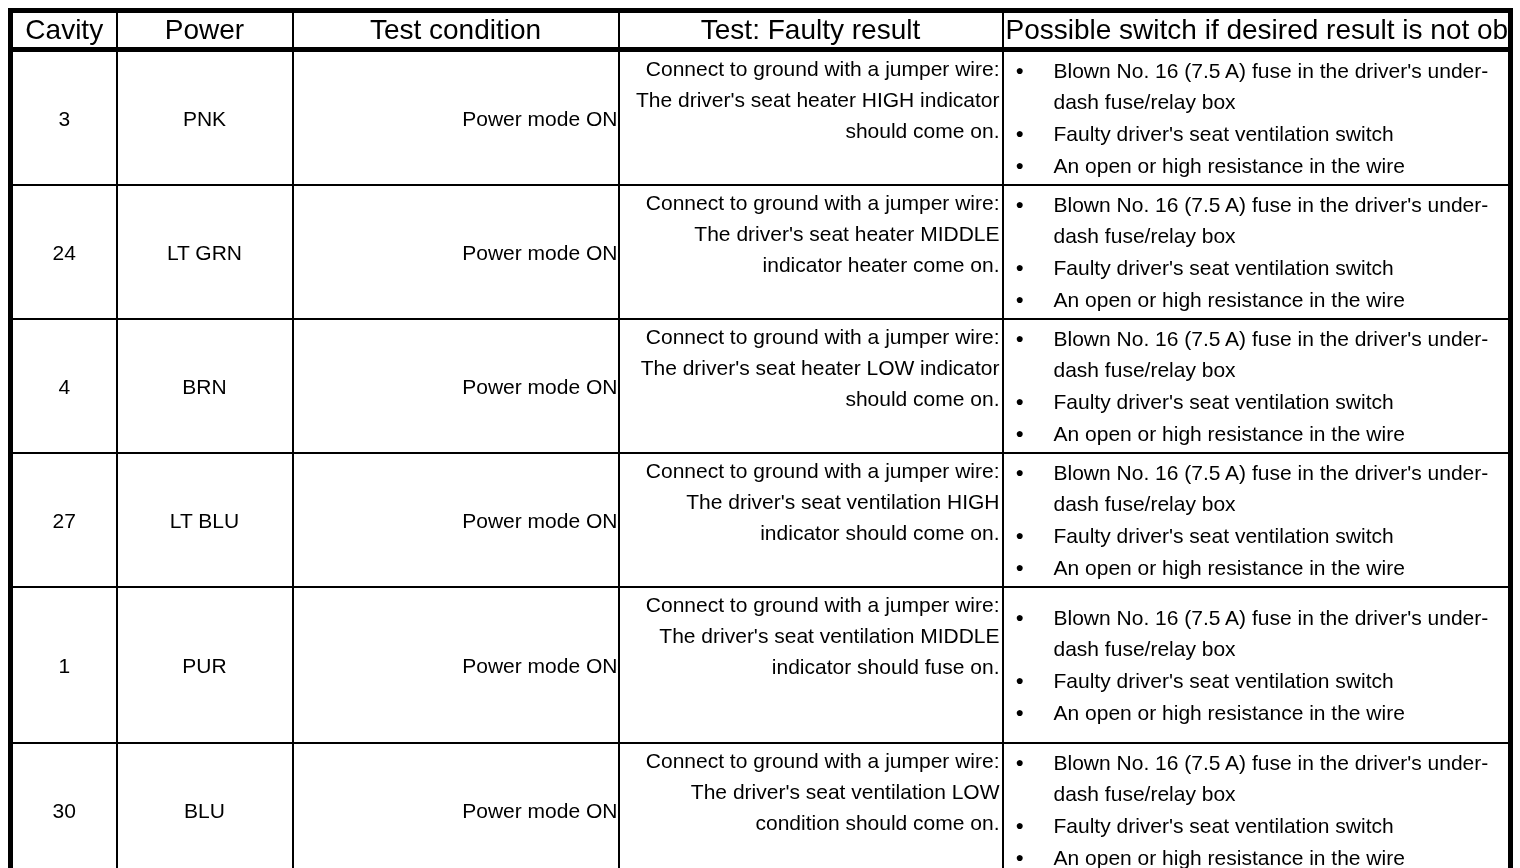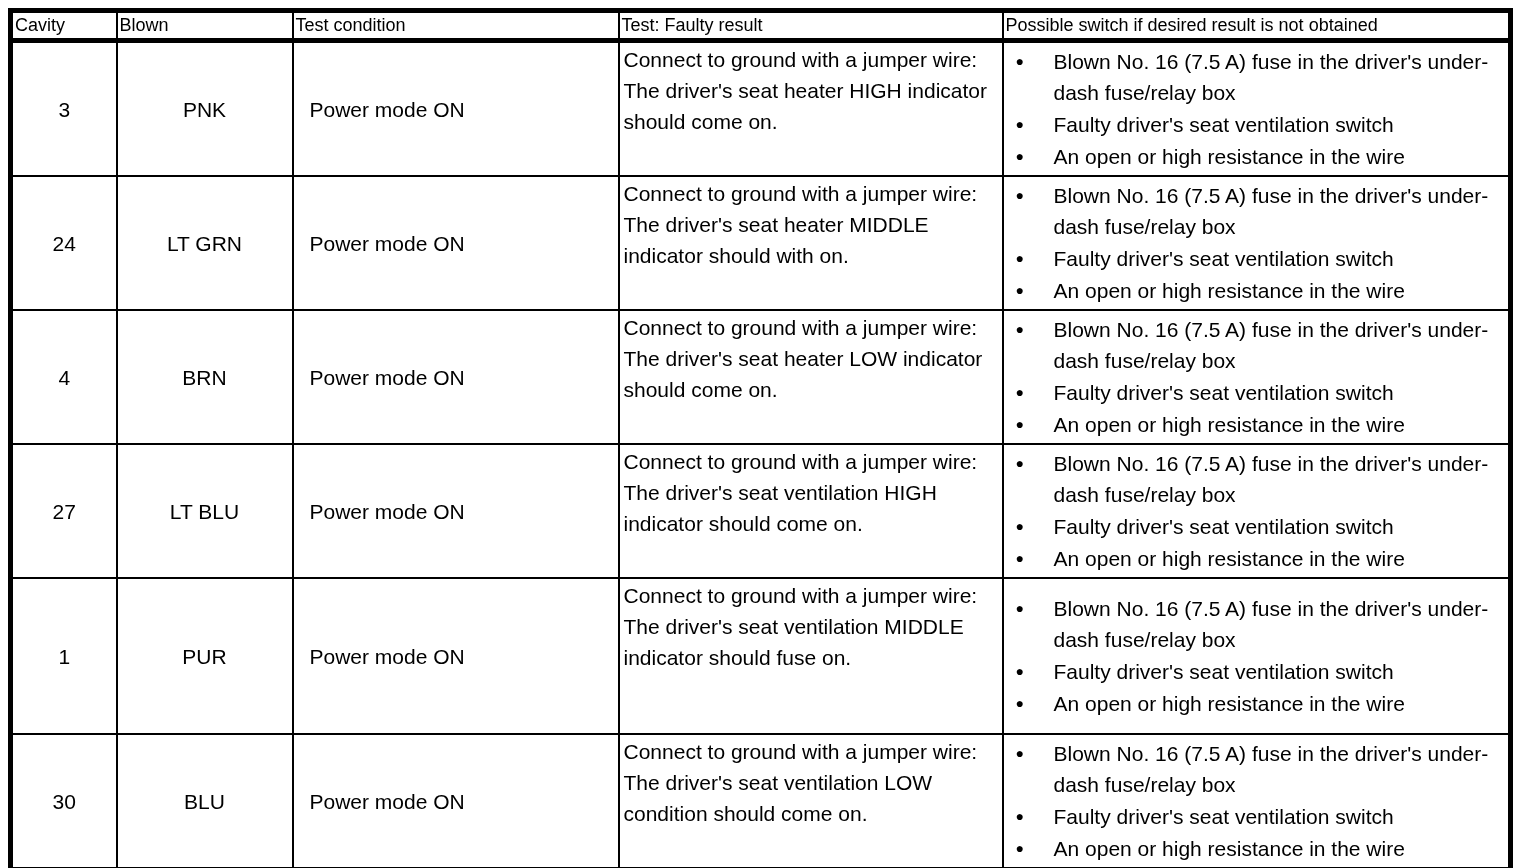--- a/index.html
+++ b/index.html
@@ -23,23 +23,23 @@
   table.test-table { border: 5px solid #000; }
 
   col.c-cavity { width: 106px; }
   col.c-wire { width: 176px; }
   col.c-cond { width: 326px; }
   col.c-result { width: 384px; }
   col.c-cause { width: 508px; }
 
   th {
     font-weight: 400;
-    font-size: 18px;
+    font-size: 28px;
     height: 30px;
-    text-align: left;
+    text-align: center;
     vertical-align: middle;
     border-bottom-width: 5px !important;
     padding: 1px 2px;
     white-space: nowrap;
     overflow: hidden;
   }
 
   td {
     font-size: 21px;
     line-height: 31px;
@@ -47,25 +47,25 @@
   }
 
   tr.r1 { height: 135px; }
   tr.r2 { height: 132px; }
   tr.r3 { height: 132px; }
   tr.r4 { height: 132px; }
   tr.r5 { height: 156px; }
   tr.r6 { height: 133px; }
 
   td.cavity, td.wire { text-align: center; }
-  td.cond { text-align: left; padding-left: 16px; }
+  td.cond { text-align: right; padding-left: 8px; }
 
   td.result {
     vertical-align: top;
-    text-align: left;
+    text-align: right;
     padding: 1px 2px 15px 4px;
   }
 
   td.cause { padding: 2px 4px 2px 12px; }
 
   ul.cause-list { list-style: none; }
   ul.cause-list li {
     display: flex;
     align-items: flex-start;
     margin: 1px 0;
@@ -84,21 +84,21 @@
   <colgroup>
     <col class="c-cavity">
       <col class="c-wire">
       <col class="c-cond">
       <col class="c-result">
       <col class="c-cause">
   </colgroup>
   <thead>
     <tr>
       <th>Cavity</th>
-      <th>Blown</th>
+      <th>Power</th>
       <th>Test condition</th>
       <th>Test: Faulty result</th>
       <th>Possible switch if desired result is not obtained</th>
     </tr>
   </thead>
   <tbody>
 
     <tr class="r1">
       <td class="cavity">3</td>
       <td class="wire">PNK</td>
@@ -124,21 +124,21 @@
         </ul>
       </td>
     </tr>
 
     <tr class="r2">
       <td class="cavity">24</td>
       <td class="wire">LT GRN</td>
       <td class="cond">Power mode ON</td>
       <td class="result">
         <div>Connect to ground with a jumper wire:</div>
-        <div>The driver's seat heater MIDDLE indicator should with on.</div>
+        <div>The driver's seat heater MIDDLE indicator heater come on.</div>
       </td>
       <td class="cause">
         <ul class="cause-list">
           <li>
               <span class="bullet">●</span>
               <span class="cause-text">Blown No. 16 (7.5 A) fuse in the driver's under-dash fuse/relay box</span>
             </li>
           <li>
               <span class="bullet">●</span>
               <span class="cause-text">Faulty driver's seat ventilation switch</span>

